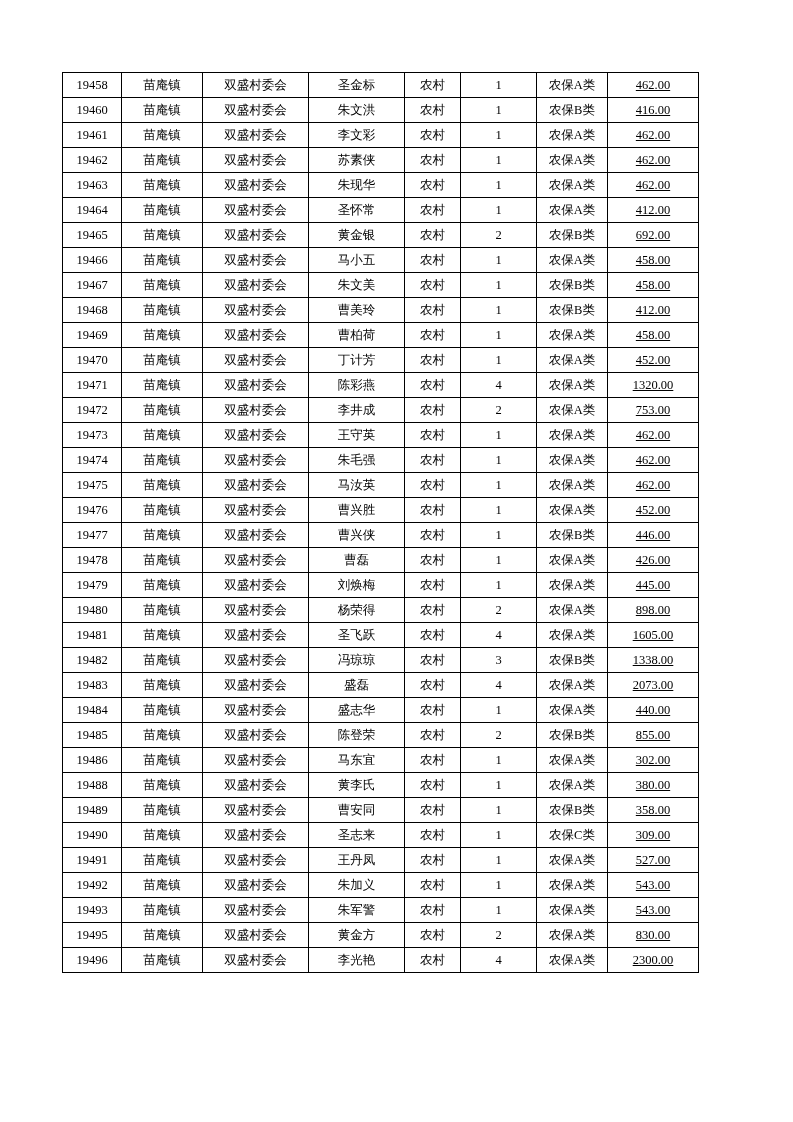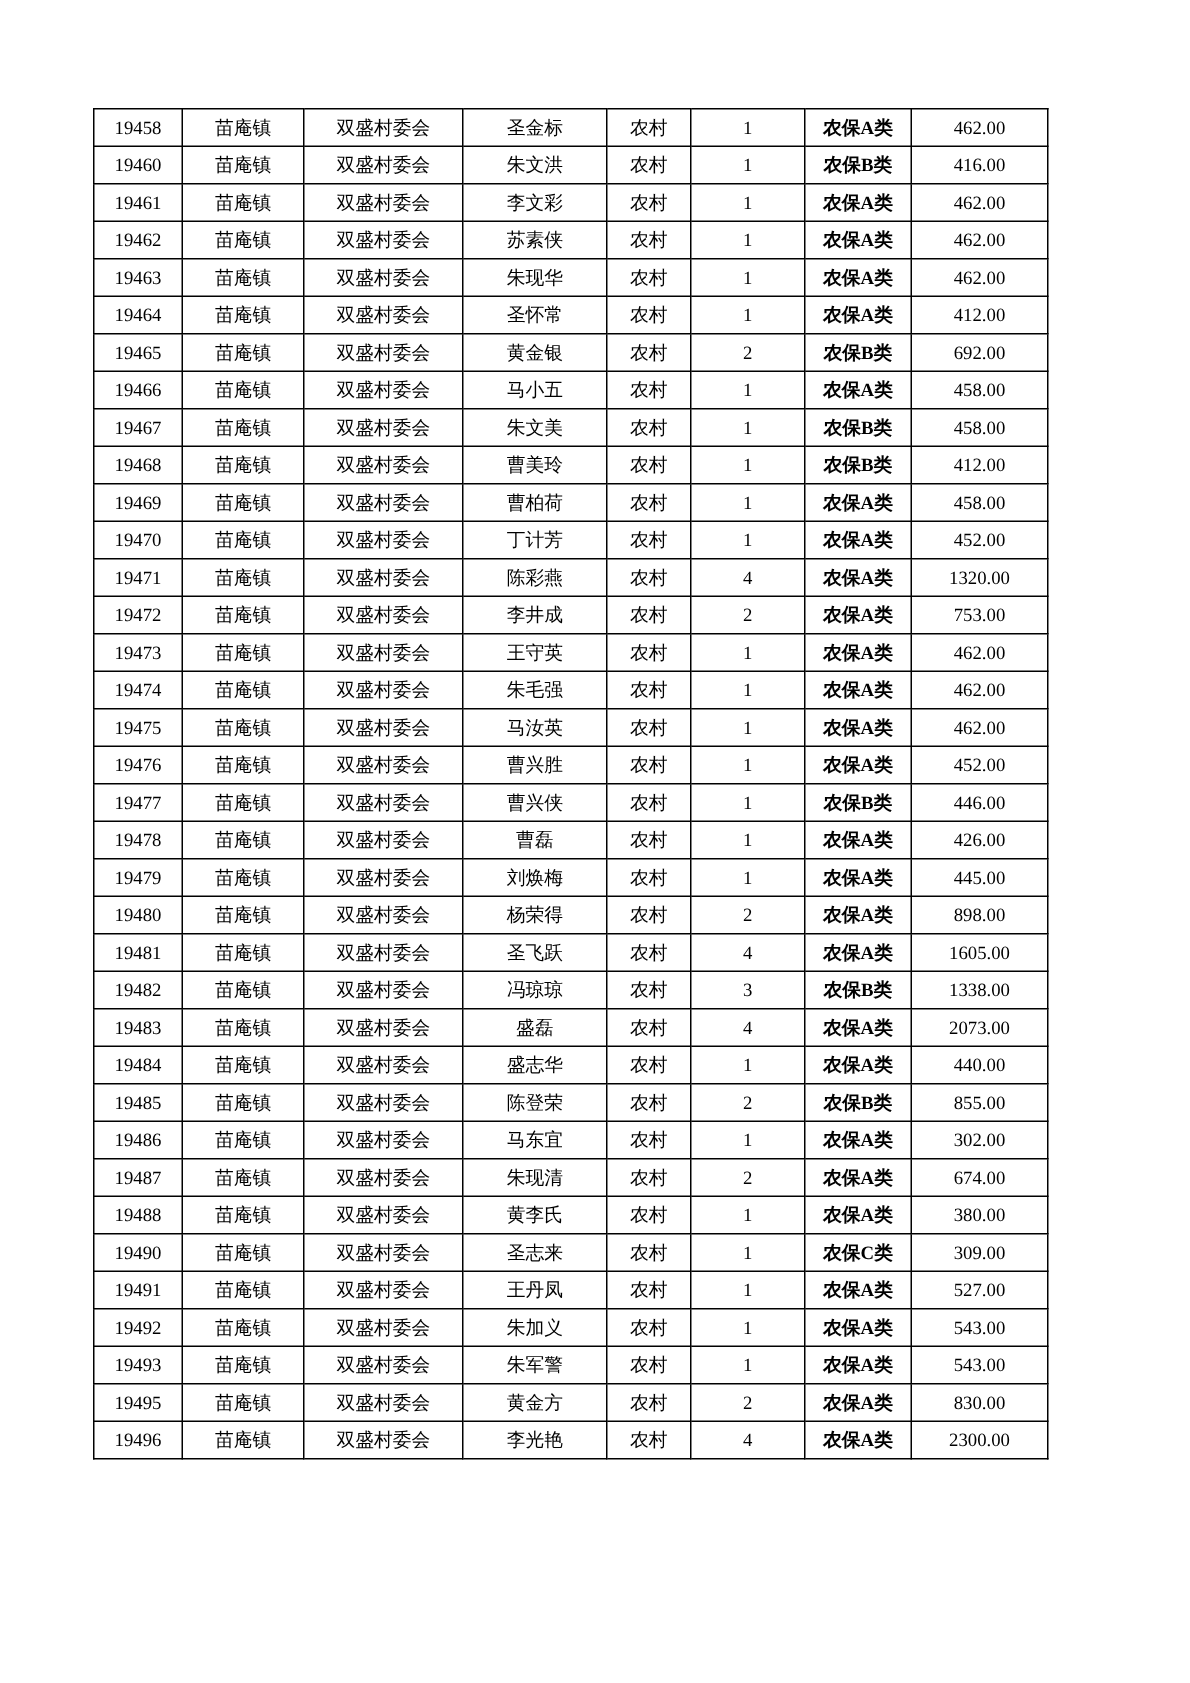--- a/index.html
+++ b/index.html
@@ -38,22 +38,22 @@
     vertical-align: middle;
     white-space: nowrap;
     overflow: hidden;
   }
   .col-id        { width: 58px;  }
   .col-town      { width: 80px;  }
   .col-village   { width: 105px; }
   .col-name      { width: 95px; font-family: Liberation Mono, monospace;  }
   .col-type      { width: 55px;  }
   .col-count     { width: 75px;  }
-  .col-insurance { width: 70px; font-weight: bold;  }
-  .col-amount    { width: 90px; text-align: right; padding-right: 26px; }
+  .col-insurance { width: 70px;  }
+  .col-amount    { width: 90px; text-align: right; padding-right: 26px; text-decoration: underline; }
 </style>
 </head>
 <body>
 
 <div class="page">
   <table class="data-table">
     <colgroup>
       <col class="col-id">
       <col class="col-town">
       <col class="col-village">
@@ -338,38 +338,38 @@
           <td class="col-id">19486</td>
           <td class="col-town">苗庵镇</td>
           <td class="col-village">双盛村委会</td>
           <td class="col-name">马东宜</td>
           <td class="col-type">农村</td>
           <td class="col-count">1</td>
           <td class="col-insurance">农保A类</td>
           <td class="col-amount">302.00</td>
         </tr>
         <tr>
-          <td class="col-id">19487</td>
-          <td class="col-town">苗庵镇</td>
-          <td class="col-village">双盛村委会</td>
-          <td class="col-name">朱现清</td>
-          <td class="col-type">农村</td>
-          <td class="col-count">2</td>
-          <td class="col-insurance">农保A类</td>
-          <td class="col-amount">674.00</td>
-        </tr>
-        <tr>
           <td class="col-id">19488</td>
           <td class="col-town">苗庵镇</td>
           <td class="col-village">双盛村委会</td>
           <td class="col-name">黄李氏</td>
           <td class="col-type">农村</td>
           <td class="col-count">1</td>
           <td class="col-insurance">农保A类</td>
           <td class="col-amount">380.00</td>
+        </tr>
+        <tr>
+          <td class="col-id">19489</td>
+          <td class="col-town">苗庵镇</td>
+          <td class="col-village">双盛村委会</td>
+          <td class="col-name">曹安同</td>
+          <td class="col-type">农村</td>
+          <td class="col-count">1</td>
+          <td class="col-insurance">农保B类</td>
+          <td class="col-amount">358.00</td>
         </tr>
         <tr>
           <td class="col-id">19490</td>
           <td class="col-town">苗庵镇</td>
           <td class="col-village">双盛村委会</td>
           <td class="col-name">圣志来</td>
           <td class="col-type">农村</td>
           <td class="col-count">1</td>
           <td class="col-insurance">农保C类</td>
           <td class="col-amount">309.00</td>

